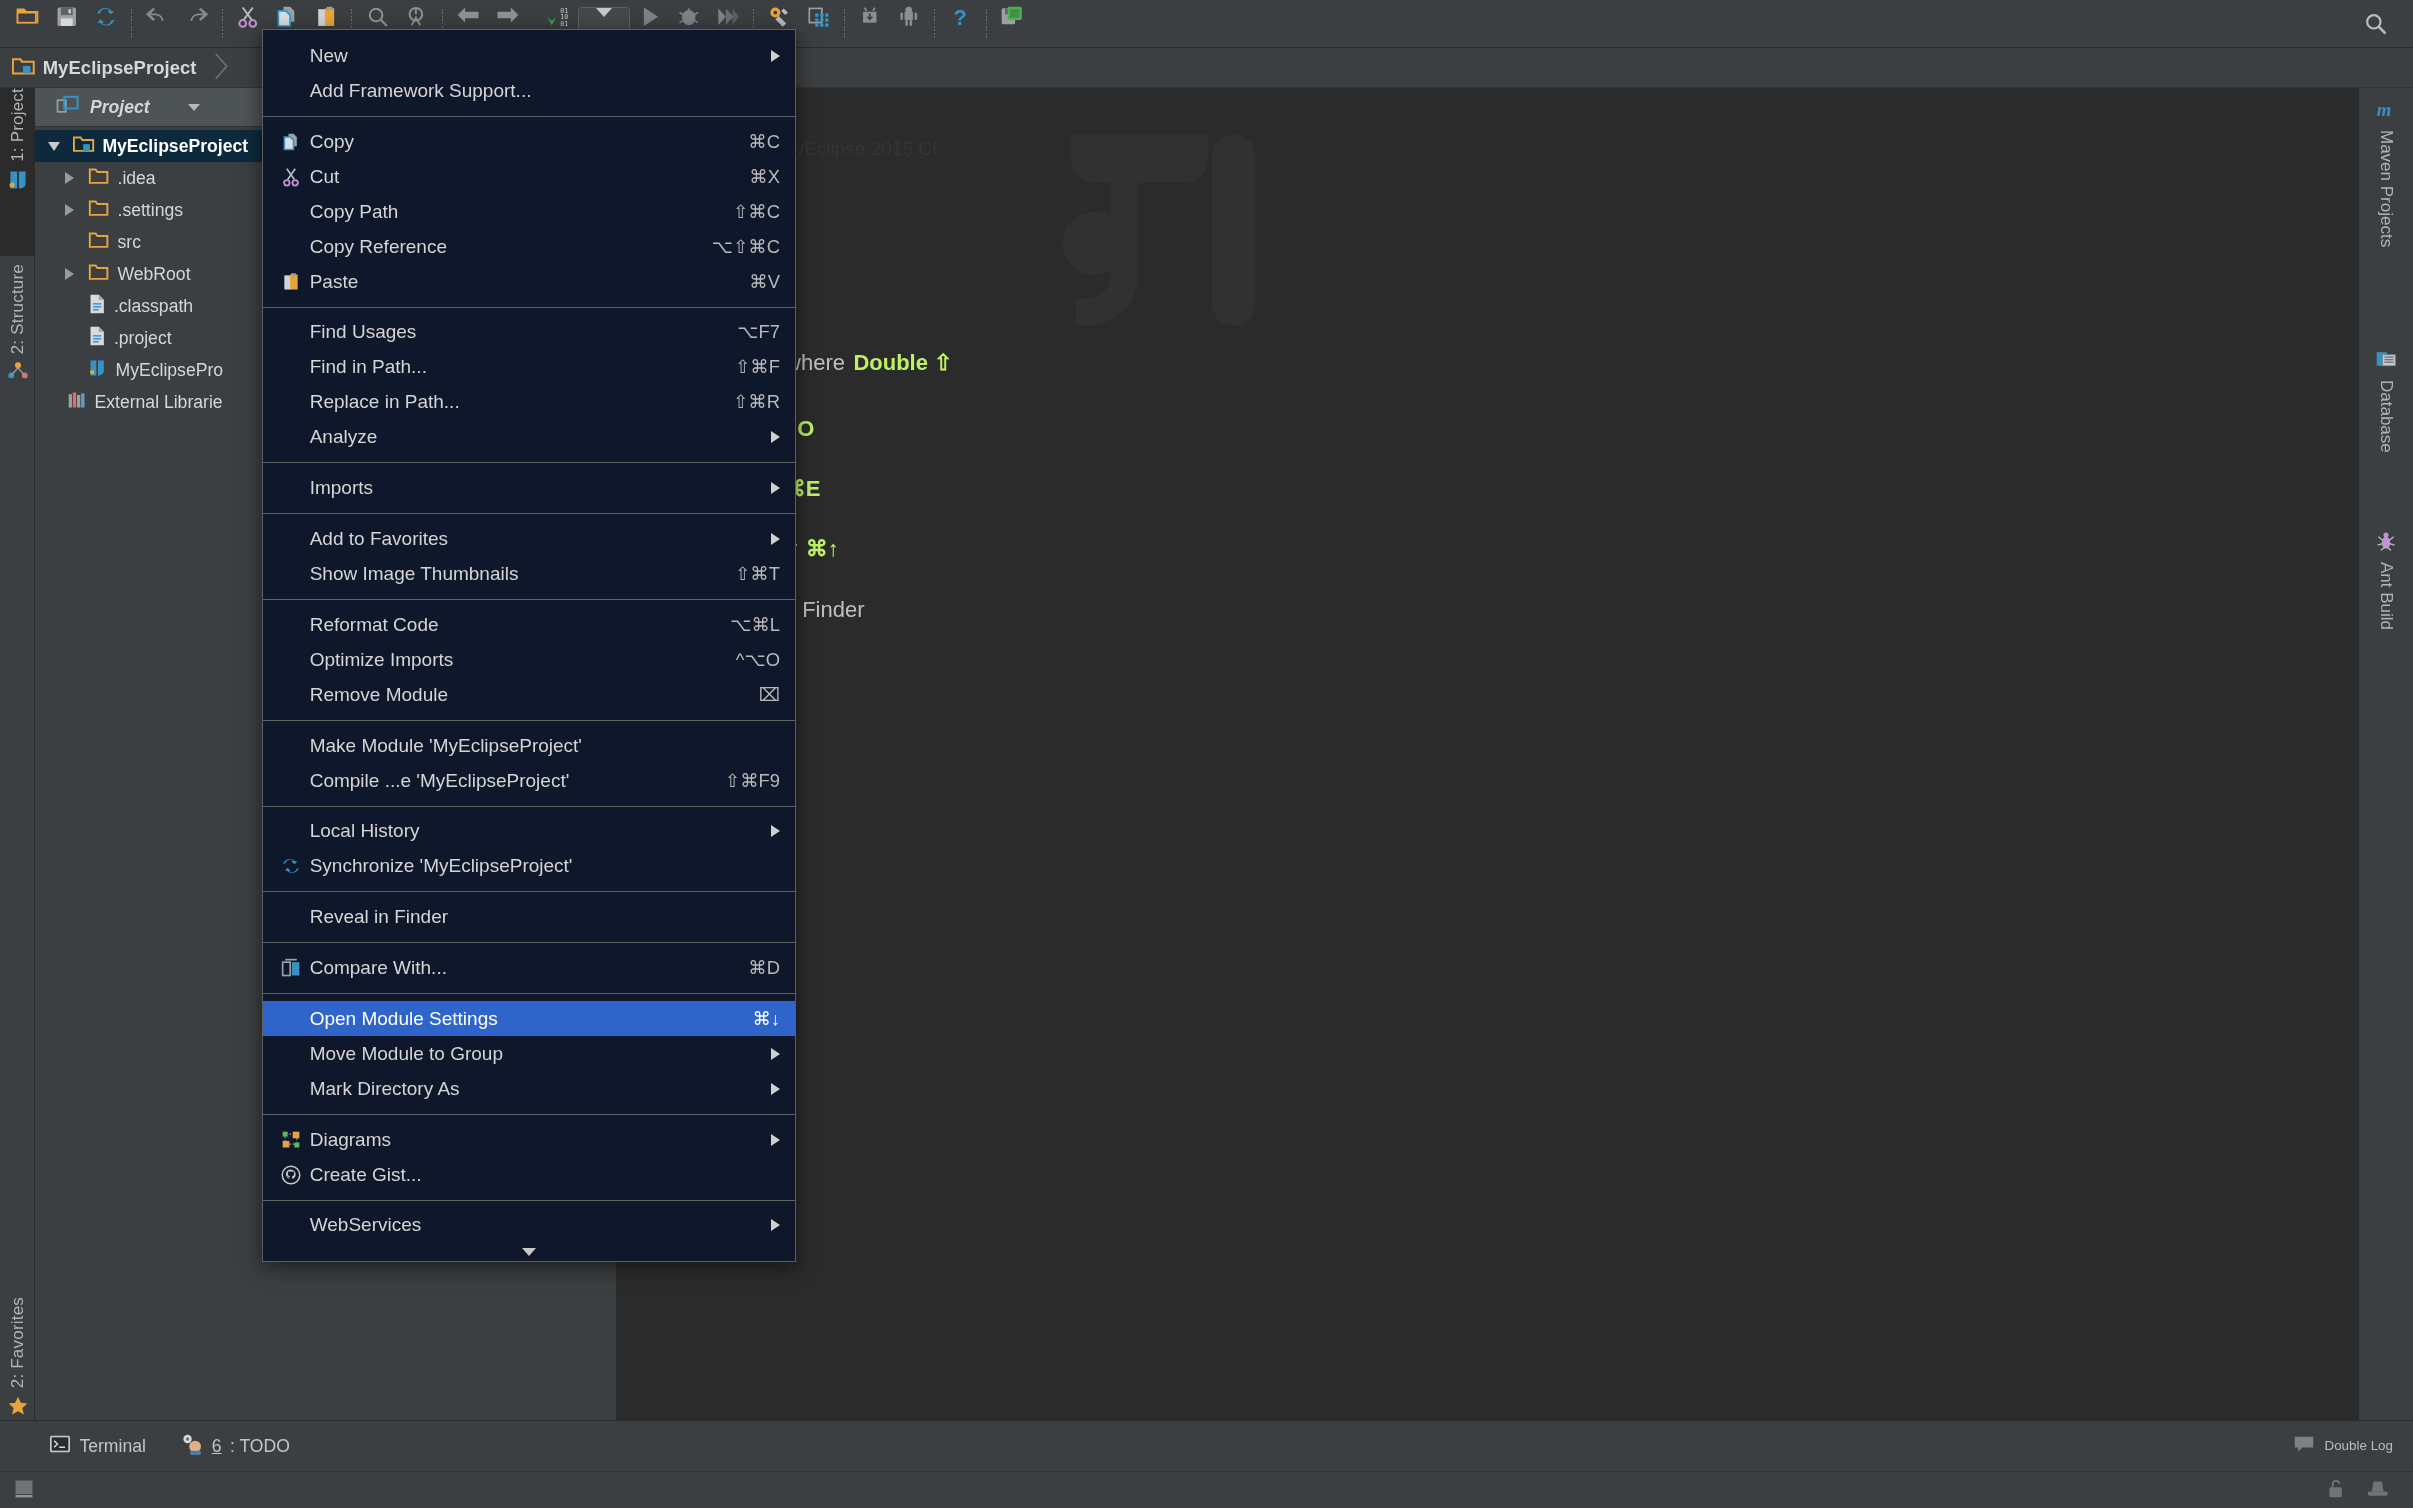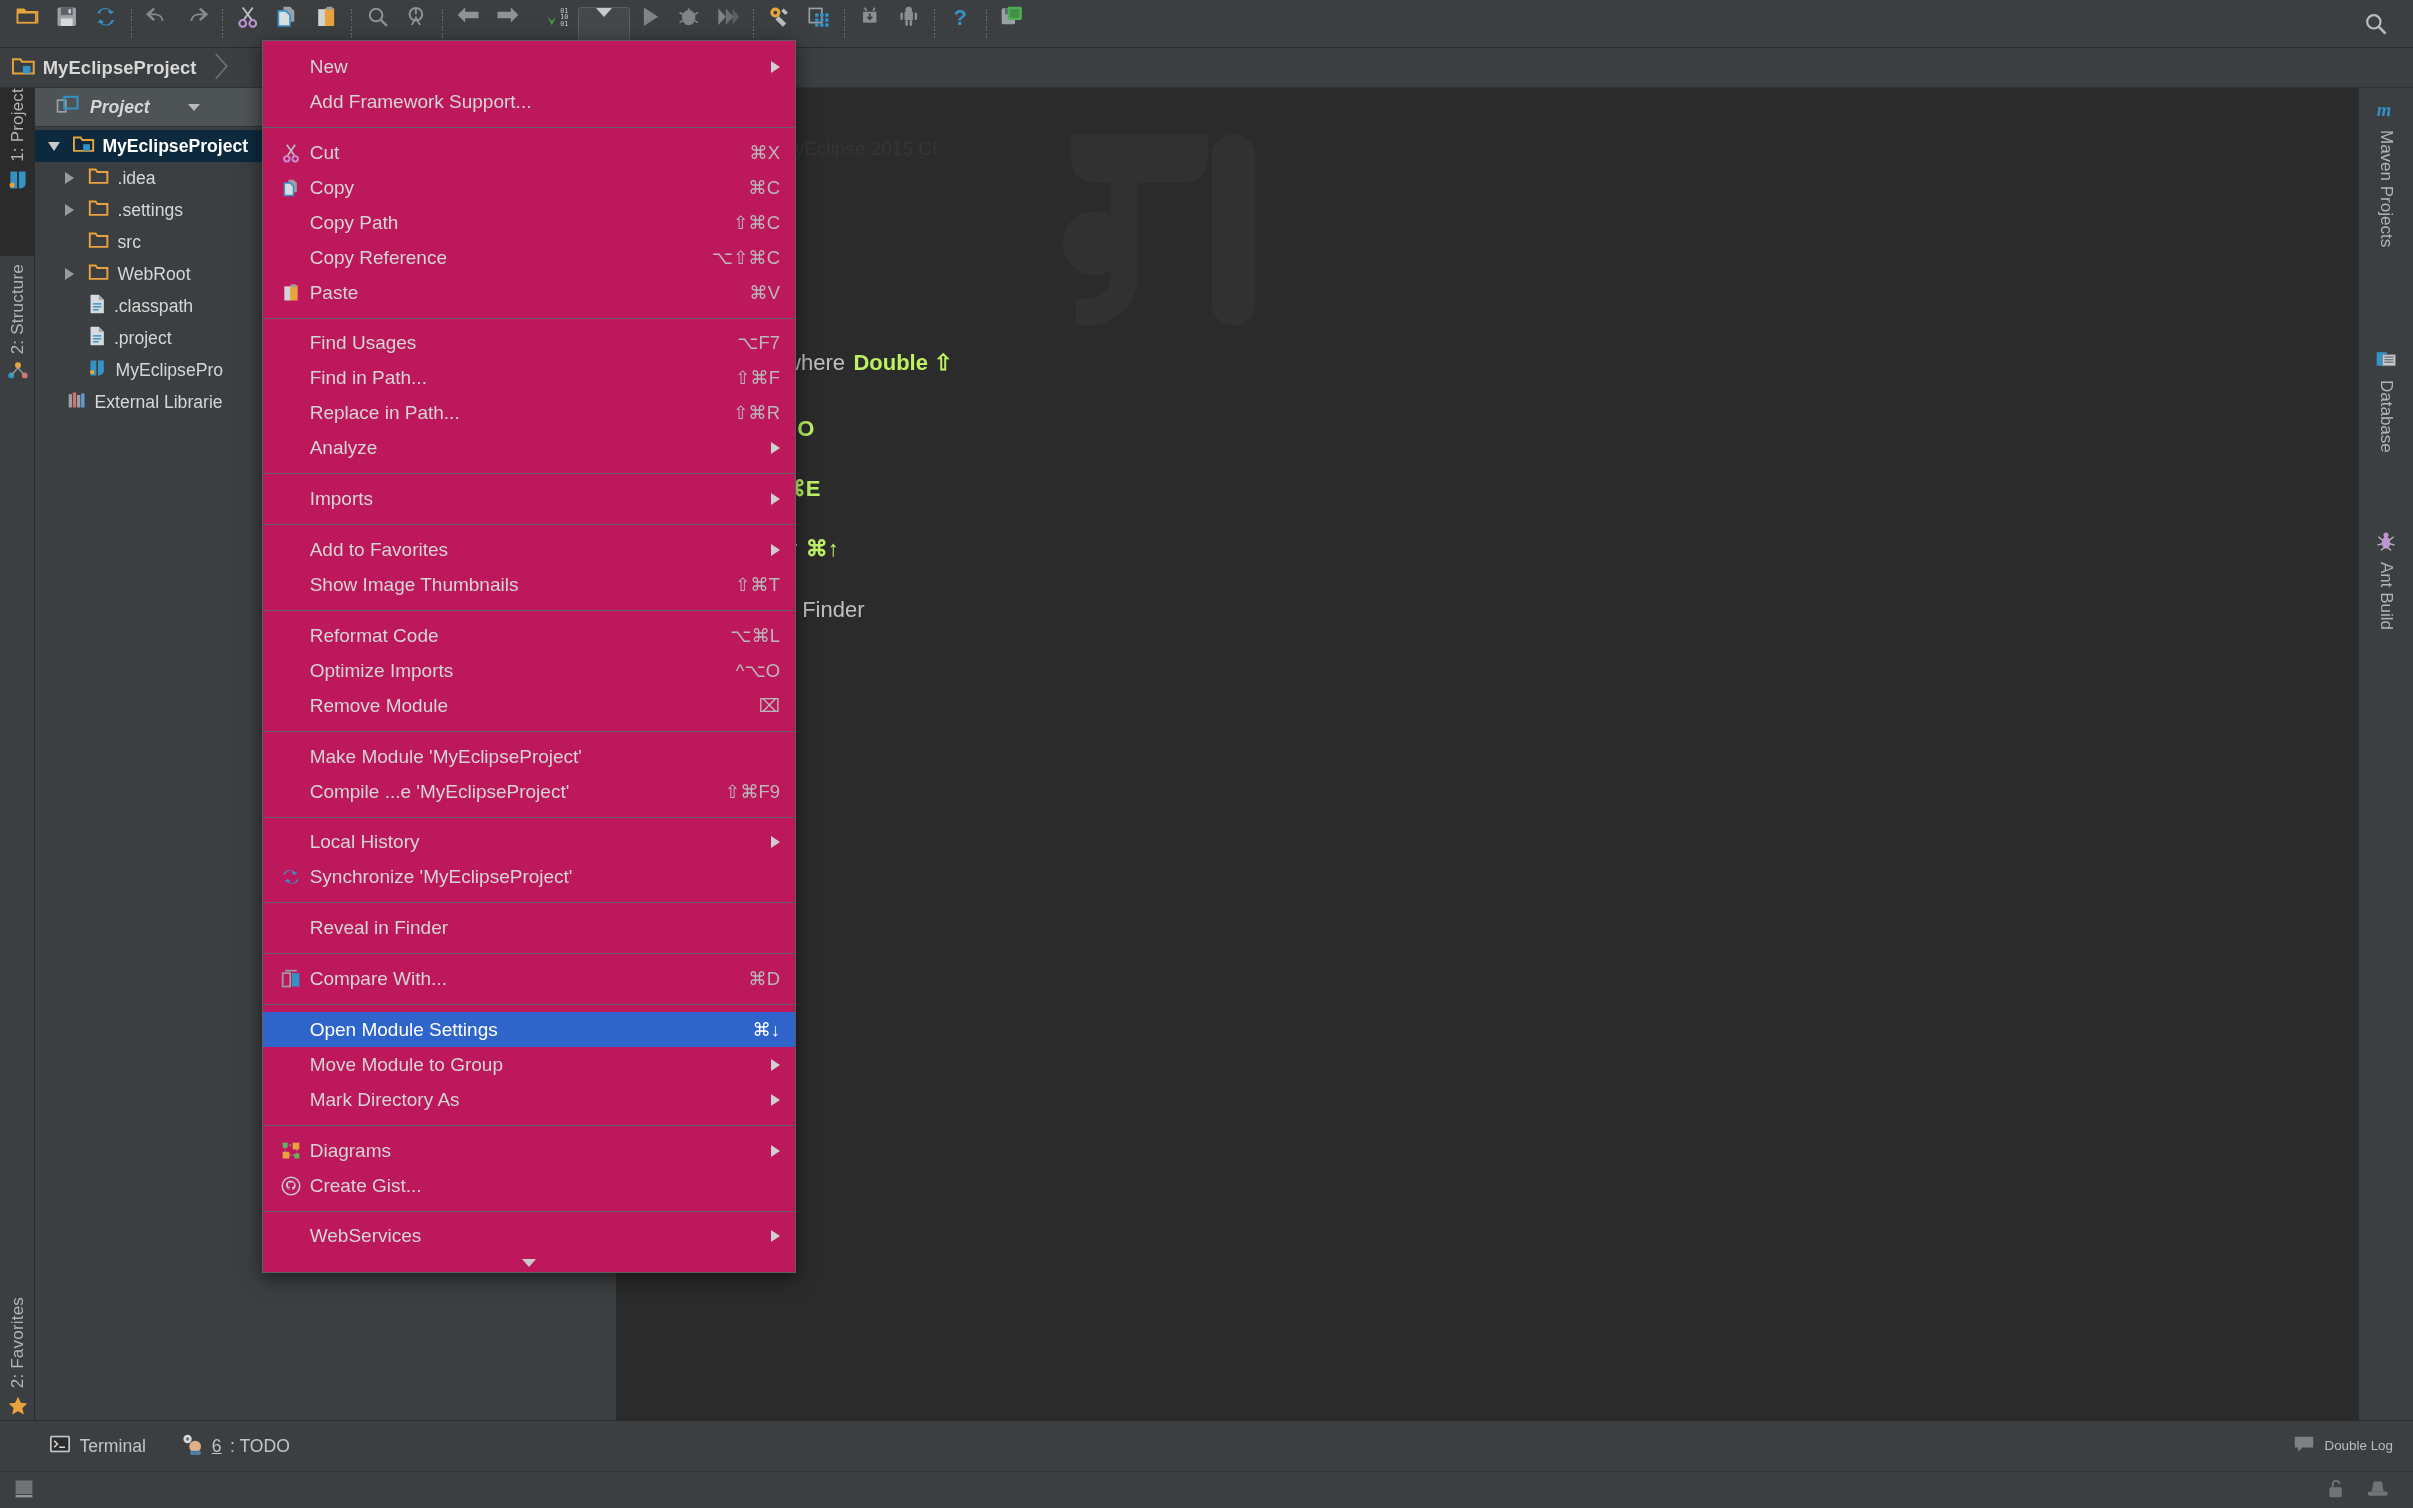--- a/index.html
+++ b/index.html
@@ -133,22 +133,22 @@
   .statusbar {
     position: absolute; left: 0; bottom: 0; width: 2413px; height: 37px;
     background: #3c3f41; border-top: 0.8px solid #313335;
     display: flex; align-items: center;
   }
   .sb-left { margin-left: 13.4px; }
   .sb-right { position: absolute; right: 23.5px; display: flex; align-items: center; gap: 20px; }
 
   
   .ctxmenu {
-    position: absolute; left: 262px; top: 40px; width: 534px;
-    background: #be185d; border: 0.8px solid #5b5f61;
+    position: absolute; left: 262px; top: 29px; width: 534px;
+    background: #0f172a; border: 0.8px solid #5b5f61;
     box-shadow: 0 5px 18.4px rgba(0,0,0,.55);
     padding: 8.4px 0 0 0; z-index: 50;
   }
   .mi {
     position: relative; height: 35px; display: flex; align-items: center;
     padding-left: 15px; padding-right: 15px; color: #d5d5d5; font-size: 19px;
     white-space: nowrap;
   }
   .mi .micon { width: 25px; flex: 0 0 25px; display:flex; align-items:center; justify-content:center; margin-right: 6.7px; }
   .mi .mlabel { flex: 1 1 auto; }
@@ -661,37 +661,37 @@
     <div class="mi">
       <span class="micon"></span>
       <span class="mlabel">Add Framework Support...</span>
     </div>
 
     <div class="msep"></div>
 
     <div class="mi">
       <span class="micon">
         <svg width="20" height="20" viewBox="0 0 24 24">
+            <path d="M9 2h6l4 4v11h-10z" fill="#9aa0a6"></path>
+            <path d="M4 6h7l4 4v11H4z" fill="#d8dde0" stroke="#3592c4" stroke-width="1.8"></path>
+          </svg>
+      </span>
+      <span class="mlabel">Copy</span>
+      <span class="mshort">⌘C</span>
+    </div>
+    <div class="mi">
+      <span class="micon">
+        <svg width="20" height="20" viewBox="0 0 24 24">
             <path d="M7 2l9 13M17 2L8 15" stroke="#b9bdc0" stroke-width="2" fill="none"></path>
             <circle cx="7" cy="19" r="3.3" fill="none" stroke="#c392d6" stroke-width="2.2"></circle>
             <circle cx="17" cy="19" r="3.3" fill="none" stroke="#c392d6" stroke-width="2.2"></circle>
           </svg>
       </span>
       <span class="mlabel">Cut</span>
       <span class="mshort">⌘X</span>
-    </div>
-    <div class="mi">
-      <span class="micon">
-        <svg width="20" height="20" viewBox="0 0 24 24">
-            <path d="M9 2h6l4 4v11h-10z" fill="#9aa0a6"></path>
-            <path d="M4 6h7l4 4v11H4z" fill="#d8dde0" stroke="#3592c4" stroke-width="1.8"></path>
-          </svg>
-      </span>
-      <span class="mlabel">Copy</span>
-      <span class="mshort">⌘C</span>
     </div>
     <div class="mi">
       <span class="micon"></span>
       <span class="mlabel">Copy Path</span>
       <span class="mshort">⇧⌘C</span>
     </div>
     <div class="mi">
       <span class="micon"></span>
       <span class="mlabel">Copy Reference</span>
       <span class="mshort">⌥⇧⌘C</span>

